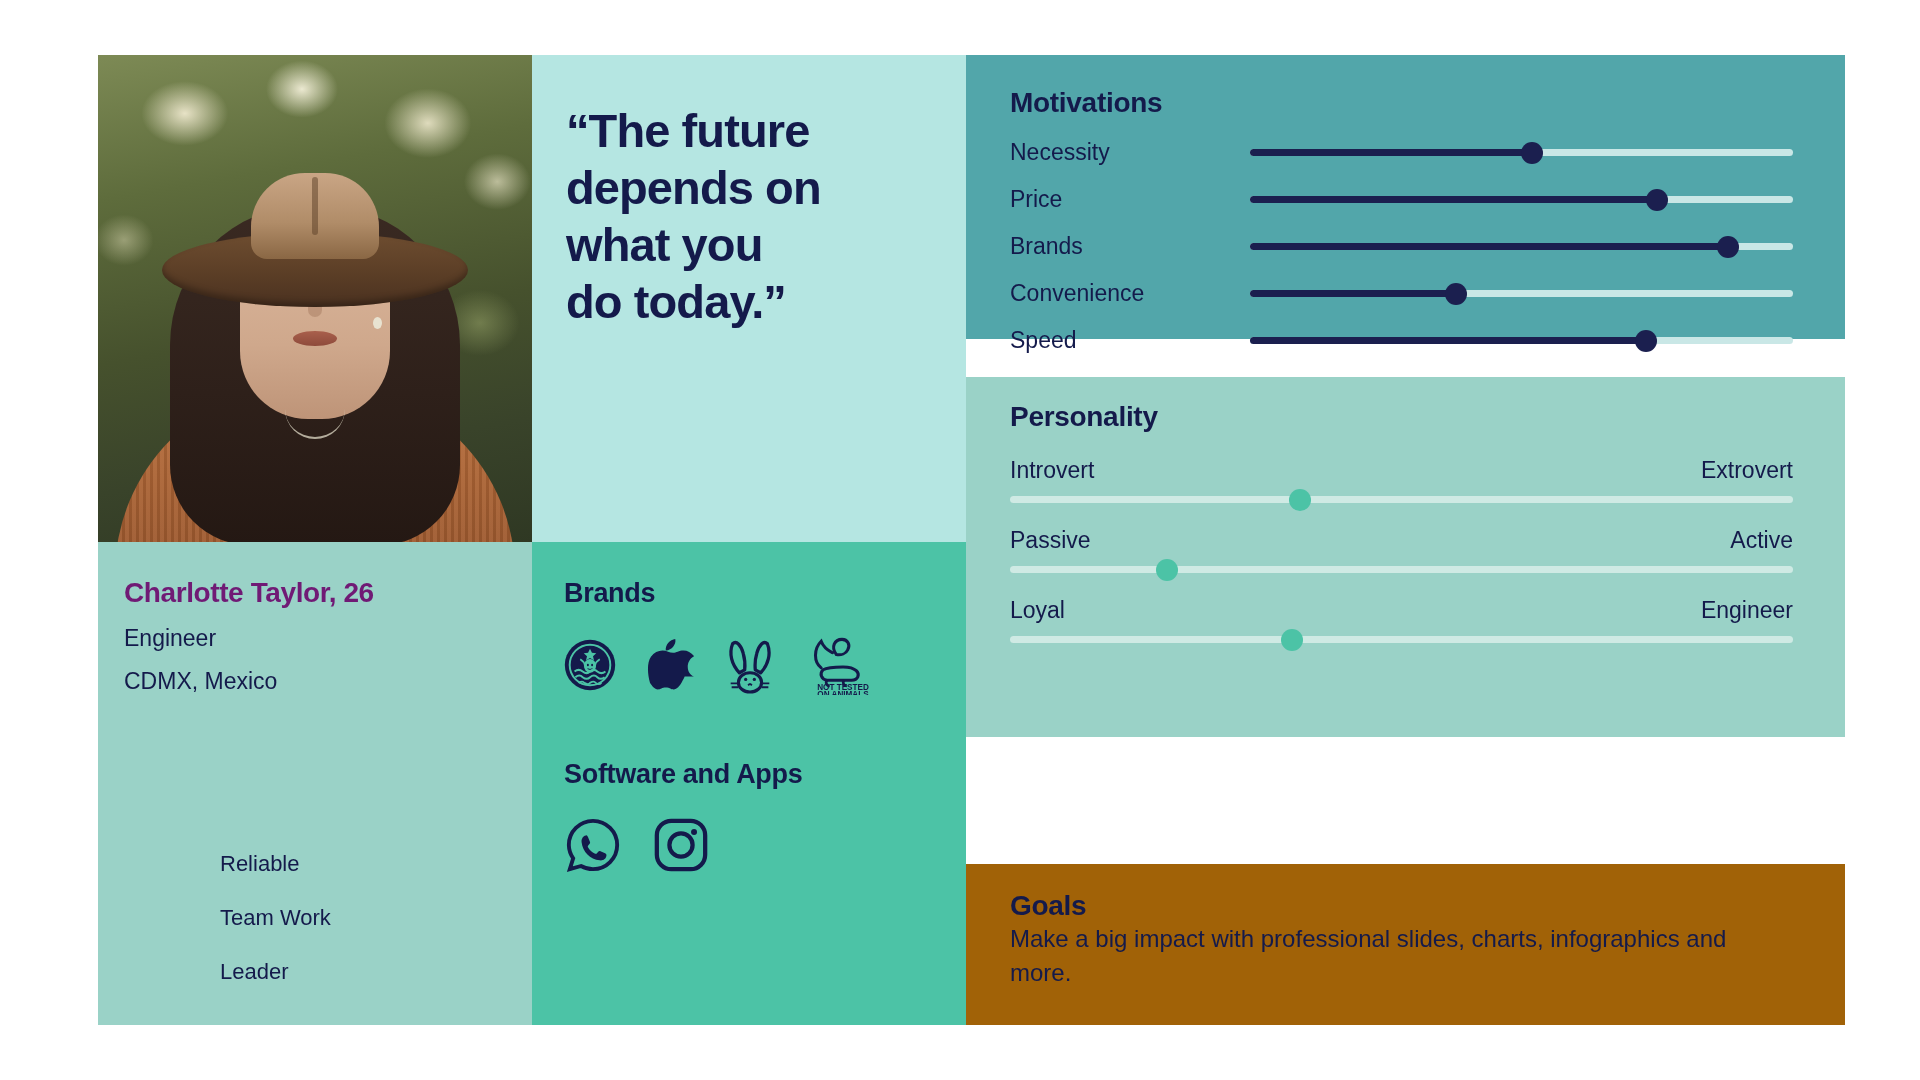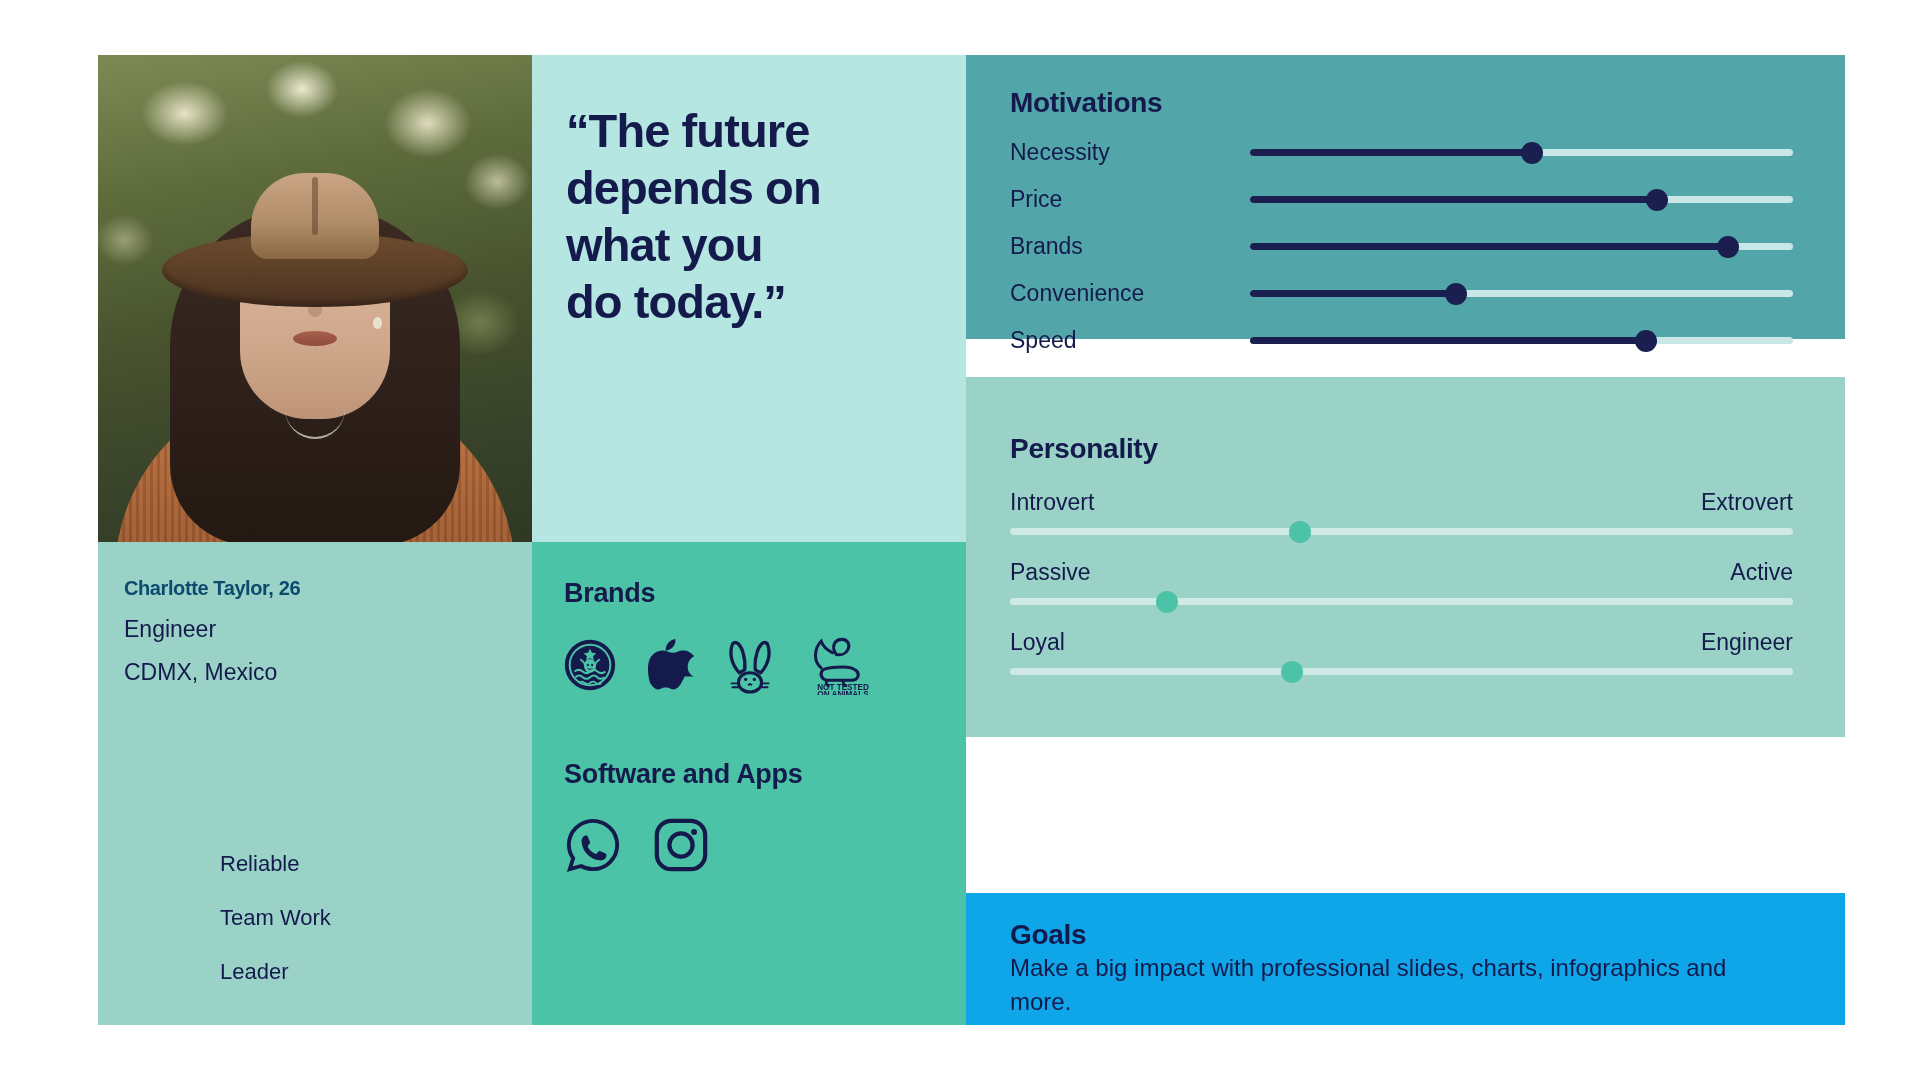--- a/index.html
+++ b/index.html
@@ -127,21 +127,21 @@
     white-space: pre-line;
   }
 
   
   .name-cell {
     grid-column: 1; grid-row: 2;
     background: #9ad2c7;
     padding: 35px 26px 0 26px;
     display: flex; flex-direction: column;
   }
-  .person-name { color:#0c4a6e; font-size:20px; font-weight:700; letter-spacing:-0.4px; }
+  .person-name { color:#701a75; font-size:28px; font-weight:700; letter-spacing:-0.4px; }
   .person-role { color:#141a4b; font-size:23px; margin-top:16px; }
   .person-loc  { color:#141a4b; font-size:23px; margin-top:16px; }
   .traits { margin-top:auto; padding-bottom:40px; padding-left:96px; }
   .trait { color:#141a4b; font-size:22px; margin-bottom:28px; }
   .trait:last-child { margin-bottom:0; }
 
   
   .brands-cell {
     grid-column: 2; grid-row: 2;
     background: #4cc3a6;
@@ -175,38 +175,38 @@
 
   
   .pers-cell {
     grid-column: 3; grid-row: 1 / span 2;
     background: #9ad2c7;
     margin-top: 322px;
     height: 360px;
     padding: 24px 52px 0 44px;
     align-self: start;
   }
-  .pers-title { color:#141a4b; font-size:28px; font-weight:700; letter-spacing:-0.3px;margin-top:32px; }
+  .pers-title { color:#141a4b; font-size:28px; font-weight:700; letter-spacing:-0.3px; }
   .p-row { margin-top:24px; }
   .p-labels { display:flex; justify-content:space-between; color:#141a4b; font-size:23px; }
   .p-track {
     position:relative; height:7px; border-radius:4px;
     background:#cfeae4; margin-top:12px;
   }
   .p-knob {
     position:absolute; top:50%; width:22px; height:22px; border-radius:50%;
     background:#4cc3a6; transform:translate(-50%,-50%);
   }
 
   
   .goals-cell {
     grid-column: 3; grid-row: 2;
-    background: #0ea5e9;
+    background: #a16207;
     align-self: end;
-    height: 132px;
+    height: 161px;
     padding: 26px 60px 0 44px;
   }
   .goals-title { color:#141a4b; font-size:28px; font-weight:700; letter-spacing:-0.3px; }
   .goals-text { color:#141a4b; font-size:24px; line-height:1.42; }
 </style>
 </head>
 <body>
 
 <div class="canvas">
 

